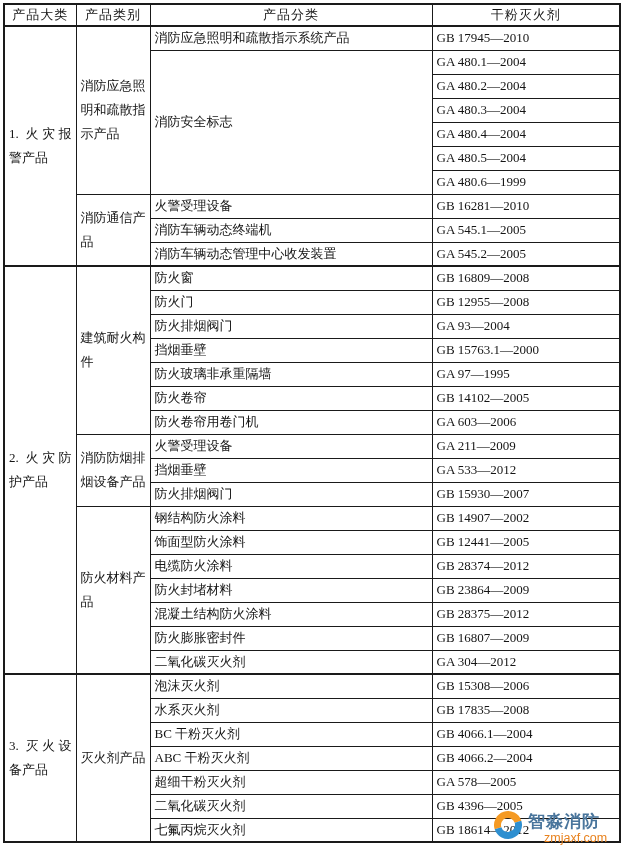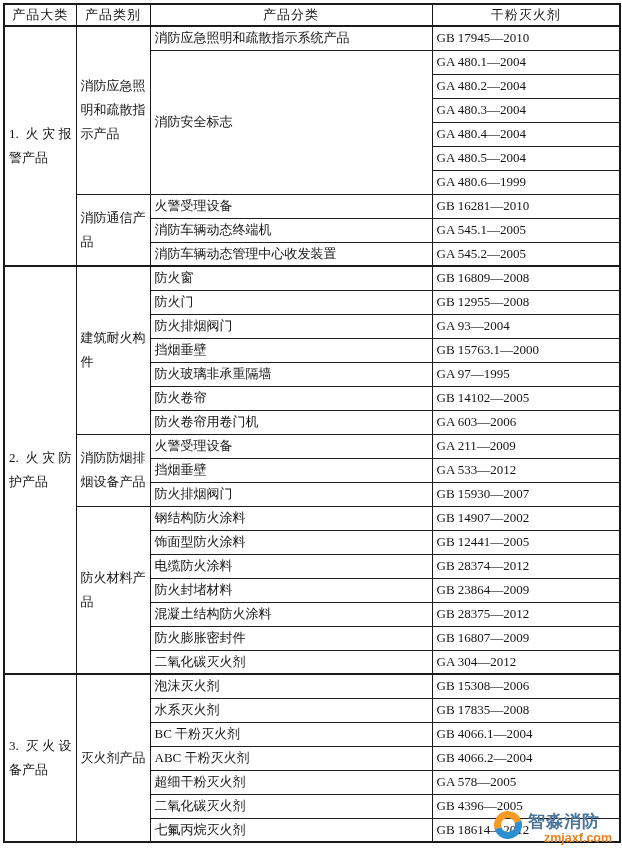--- a/index.html
+++ b/index.html
@@ -59,21 +59,21 @@
   .wm-logo { width: 36px; height: 36px; flex: 0 0 auto; }
   .wm-text { margin-left: 2px; line-height: 1; margin-top: 7px; }
   .wm-brand {
     font-family: "Liberation Sans", sans-serif;
     font-size: 17px; font-weight: bold;
     letter-spacing: 1px;
     white-space: nowrap;
   }
   .wm-domain {
     font-family: "Liberation Sans", sans-serif;
-    font-size: 12.5px; font-weight: bold;
+    font-size: 12.5px; font-weight: normal;
     margin-top: 2px;
     white-space: nowrap;
     padding-left: 16px;
   }
 </style>
 </head>
 <body>
 
 <table class="std-table">
   <colgroup>

